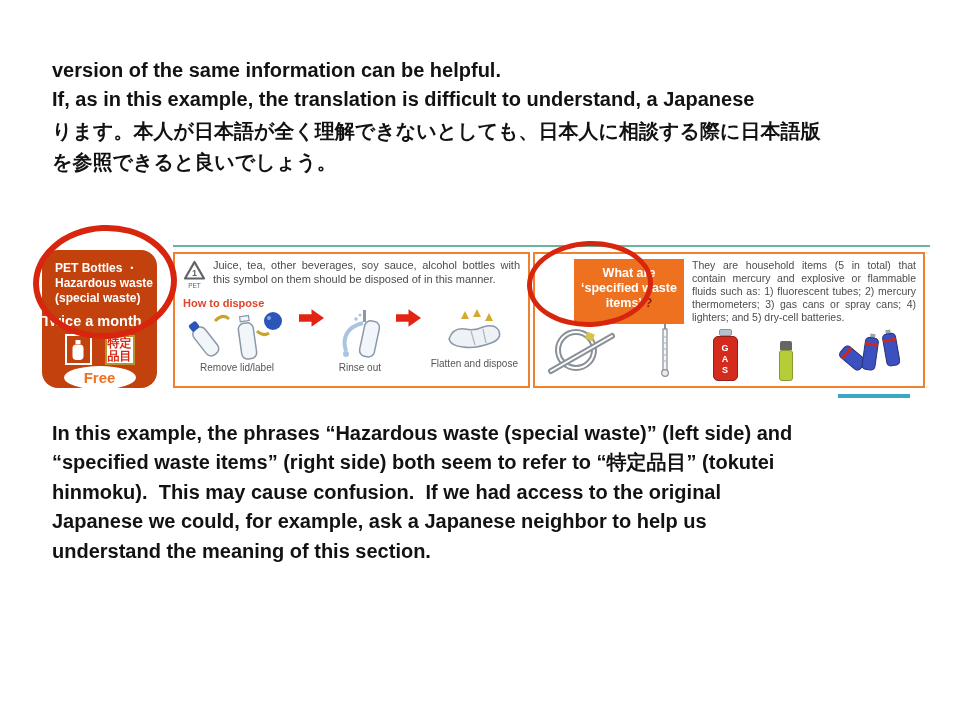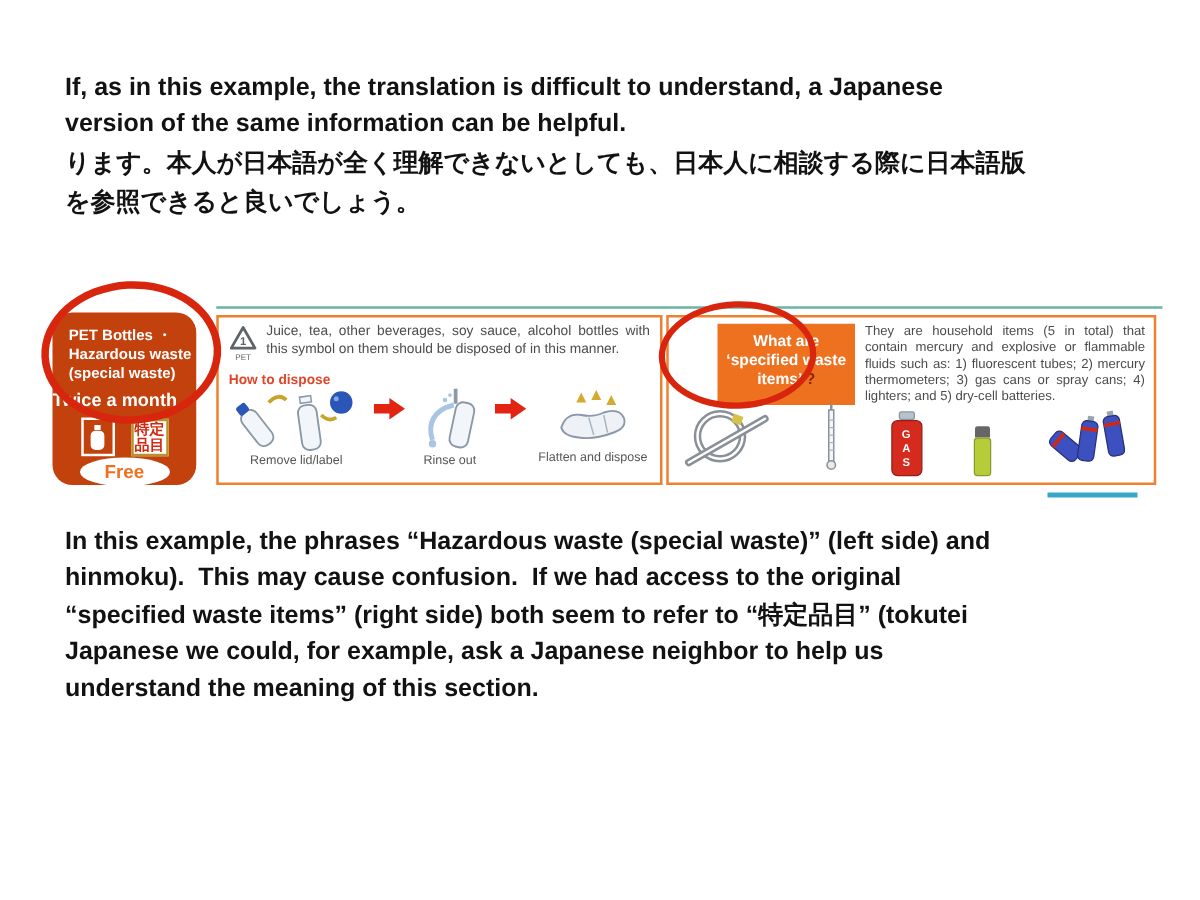--- a/index.html
+++ b/index.html
@@ -36,21 +36,21 @@
                    text-align:center; word-break:break-all; overflow:hidden; }
   .free-oval { width:72px; height:23px; background:#fff; border-radius:50%; color:#ee7120;
                font-size:15px; font-weight:bold; text-align:center; line-height:23px; margin:1px auto 0; }
 
   
   .mid-panel { position:absolute; left:138px; top:24px; width:357px; height:136px; background:#fff;
                border:2px solid #ef8030; box-sizing:border-box; padding:5px 8px 3px; }
   .mid-head { display:flex; gap:7px; }
   .mid-intro { flex:1; font-size:11px; line-height:13.5px; color:#4c4c4c; text-align:justify; font-weight:normal; }
   .how-to { color:#e0452a; font-size:11px; font-weight:bold; margin:3px 0 0; }
-  .steps { display:flex; align-items:center; justify-content:space-between; padding:0 2px; }
+  .steps { display:flex; align-items:flex-start; justify-content:space-between; padding:0 2px; }
   .step { display:flex; flex-direction:column; align-items:center; }
   .step-label { font-size:10px; color:#555; margin-top:1px; white-space:nowrap; }
   .arrow-wrap { margin-bottom:26px; }
 
   
   .right-panel { position:absolute; left:498px; top:24px; width:392px; height:136px; background:#fff;
                  border:2px solid #ef8030; box-sizing:border-box; padding:5px 7px 3px; }
   .right-top { display:flex; gap:8px;padding-left:32px; }
   .question-box { width:110px; min-height:62px; background:#ee7120; color:#fff; font-size:12.5px;
                   font-weight:bold; line-height:15px; text-align:center; padding:7px 4px 4px; box-sizing:border-box; }
@@ -76,22 +76,22 @@
   .lighter-cap { width:12px; height:9px; background:#666; border-radius:2px 2px 0 0; }
   .lighter-body { width:14px; height:31px; background:#b6cc38; border:1px solid #8a9a30; border-radius:3px; box-sizing:border-box; }
 </style>
 </head>
 <body>
 
 <div class="slide">
 
   <div class="top-text">
     <div class="t-en">
+      <div class="line">version of the same information can be helpful.</div>
       <div class="line">If, as in this example, the translation is difficult to understand, a Japanese</div>
-      <div class="line">version of the same information can be helpful.</div>
     </div>
     <div class="t-ja">
       <div class="line">ります。本人が日本語が全く理解できないとしても、日本人に相談する際に日本語版</div>
       <div class="line">を参照できると良いでしょう。</div>
     </div>
   </div>
 
   <div class="figure">
     <div class="teal-top"></div>
 
@@ -238,20 +238,20 @@
     </div>
 
     <div class="circle-left"></div>
     <div class="circle-right"></div>
     <div class="teal-underline"></div>
   </div>
 
   <div class="bottom-text">
     <div class="b-en">
       <div class="line">In this example, the phrases “Hazardous waste (special waste)” (left side) and</div>
+      <div class="line">“specified waste items” (right side) both seem to refer to “特定品目” (tokutei</div>
       <div class="line">hinmoku).  This may cause confusion.  If we had access to the original</div>
-      <div class="line">“specified waste items” (right side) both seem to refer to “特定品目” (tokutei</div>
       <div class="line">Japanese we could, for example, ask a Japanese neighbor to help us</div>
       <div class="line">understand the meaning of this section.</div>
     </div>
   </div>
 
 </div>
 
 </body></html>

